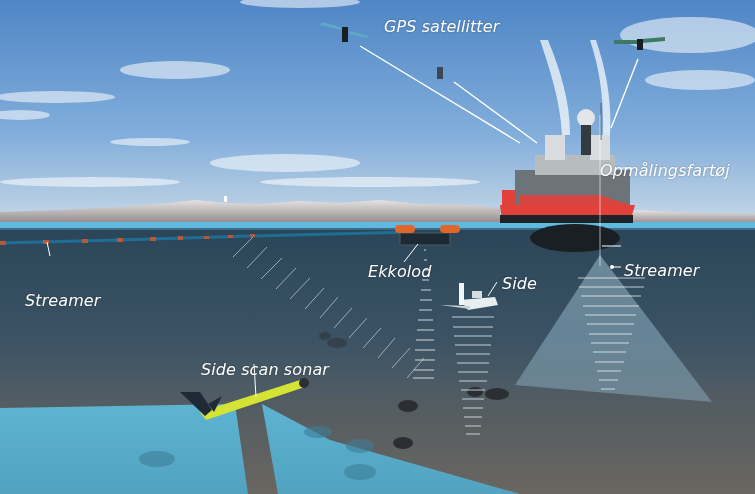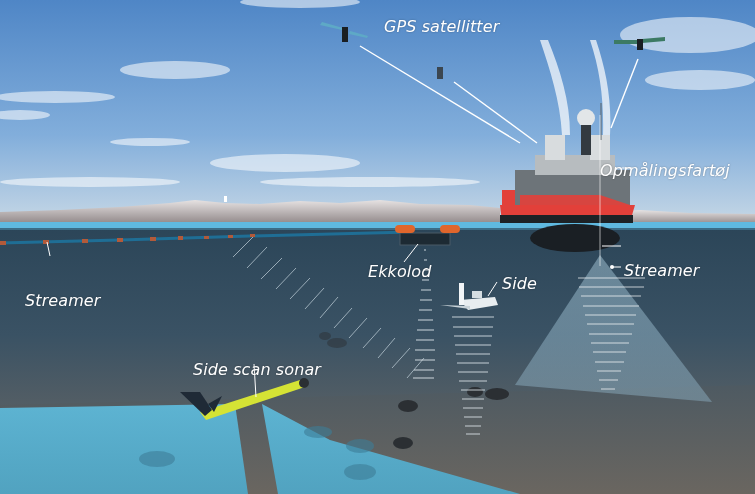--- a/index.html
+++ b/index.html
@@ -238,14 +238,14 @@
   </g>
   <circle cx="612" cy="267" r="2" fill="#ffffff"></circle>
 </svg>
 
 <div class="label" style="left:384px;top:17px;">GPS satellitter</div>
 <div class="label" style="left:600px;top:161px;">Opmålingsfartøj</div>
 <div class="label" style="left:624px;top:261px;">Streamer</div>
 <div class="label" style="left:25px;top:258px;margin-top:33px;">Streamer</div>
 <div class="label" style="left:368px;top:262px;">Ekkolod</div>
 <div class="label" style="left:502px;top:274px;">Side</div>
-<div class="label" style="left:193px;top:360px;">Side scan sonar</div>
+<div class="label" style="left:201px;top:360px;">Side scan sonar</div>
 </div>
 
 </body></html>

